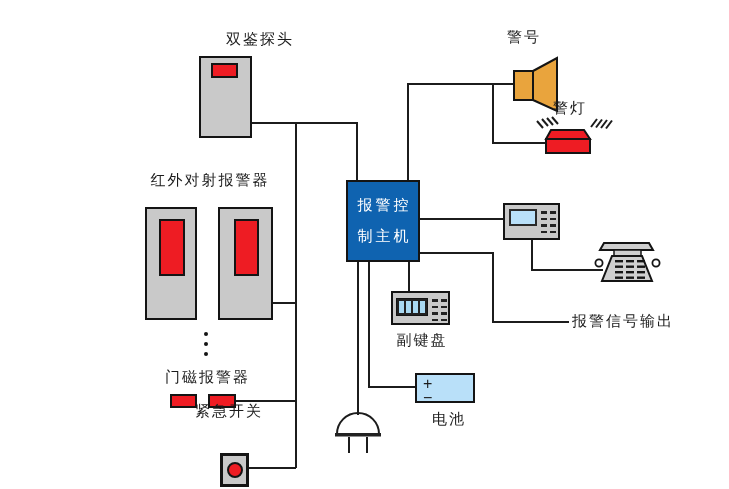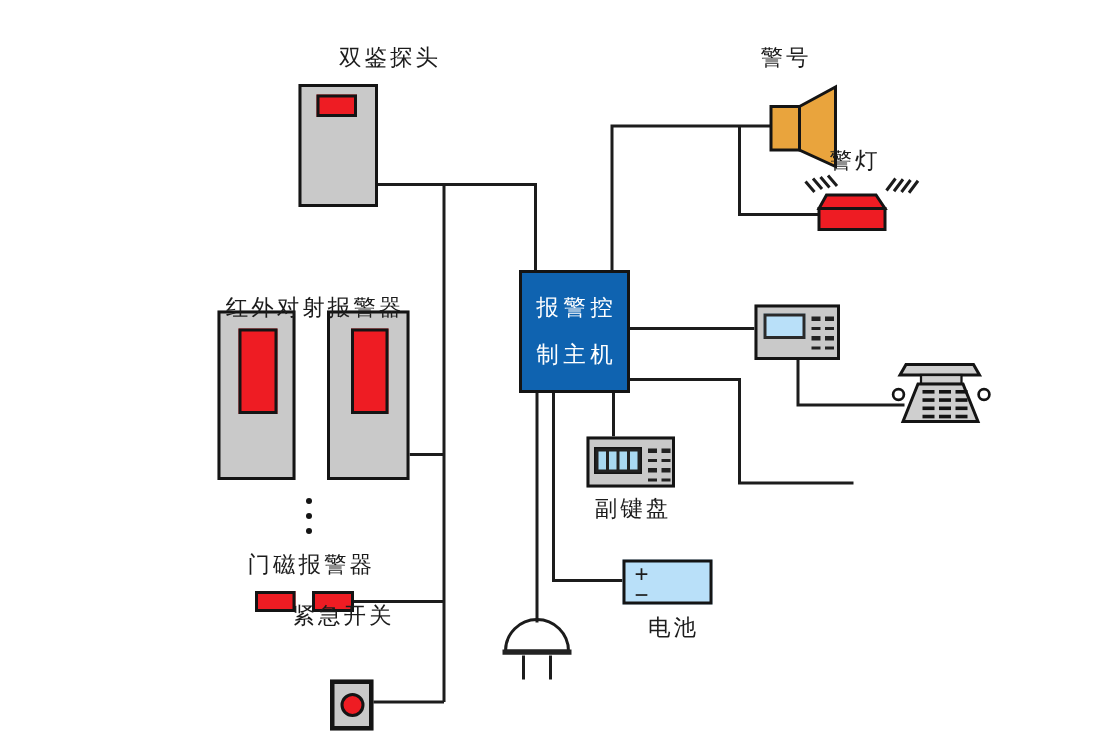--- a/index.html
+++ b/index.html
@@ -102,21 +102,21 @@
       <path d="M337 434 A21 21 0 0 1 379 434 Z" fill="#cfcfcf" stroke="#141414" stroke-width="2.5"></path>
       <rect x="335" y="433" width="46" height="3.5" fill="#222" stroke="none"></rect>
       <path d="M349 437 V453 M367 437 V453" stroke-width="2"></path>
     </g>
   </svg>
 
   <div class="label" style="left:186px;top:31px;width:84px;margin-left:32px;">双鉴探头</div>
   <div class="devbox" style="left:199px;top:56px;width:53px;height:82px;"></div>
   <div class="redrect" style="left:211px;top:63px;width:27px;height:15px;"></div>
 
-  <div class="label" style="left:145px;top:198px;width:130px;">红外对射报警器</div>
+  <div class="label" style="left:145px;top:172px;width:130px;">红外对射报警器</div>
   <div class="devbox" style="left:145px;top:207px;width:52px;height:113px;"></div>
   <div class="redrect" style="left:159px;top:219px;width:26px;height:57px;"></div>
   <div class="devbox" style="left:218px;top:207px;width:55px;height:113px;"></div>
   <div class="redrect" style="left:234px;top:219px;width:25px;height:57px;"></div>
 
   <div class="dots">
       <i></i>
       <i></i>
       <i></i>
     </div>
@@ -128,21 +128,21 @@
   <div class="label" style="left:192px;top:403px;width:74px;">紧急开关</div>
   <div class="switchbox">
     <span class="switchbtn"></span>
   </div>
 
   <div class="host">
     <span>报警控</span>
     <span>制主机</span>
   </div>
 
-  <div class="label" style="left:498px;top:31px;width:52px;">警号</div>
+  <div class="label" style="left:498px;top:31px;width:52px;font-family:Liberation Mono, monospace;">警号</div>
 
   <div class="label" style="left:547px;top:100px;width:46px;">警灯</div>
 
   <div class="devbox" style="left:503px;top:203px;width:57px;height:37px;"></div>
   <div class="screen" style="left:509px;top:209px;width:28px;height:17px;"></div>
   <div class="keys" style="left:541px;top:211px;">
     <span></span>
       <span></span>
       <span></span>
       <span></span>
@@ -169,14 +169,15 @@
       <span></span>
       <span></span>
   </div>
   <div class="label" style="left:394px;top:332px;width:56px;">副键盘</div>
 
   <div class="battery"></div>
   <div class="bterm" style="left:423px;top:376px;">+</div>
   <div class="bterm" style="left:423px;top:390px;">−</div>
   <div class="label" style="left:424px;top:411px;width:50px;text-align:center;">电池</div>
 
+  <div class="label" style="left:572px;top:313px;width:120px;text-align:left;">报警信号输出</div>
 
 </div>
 
 </body></html>

